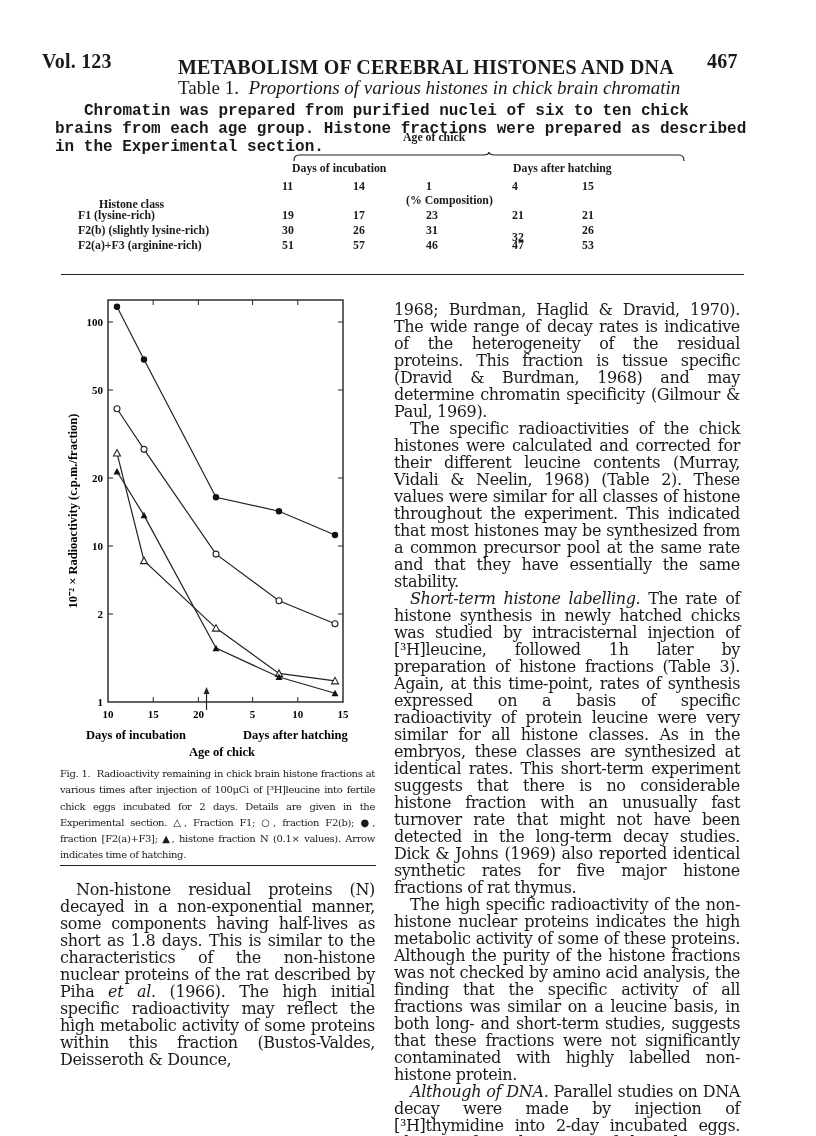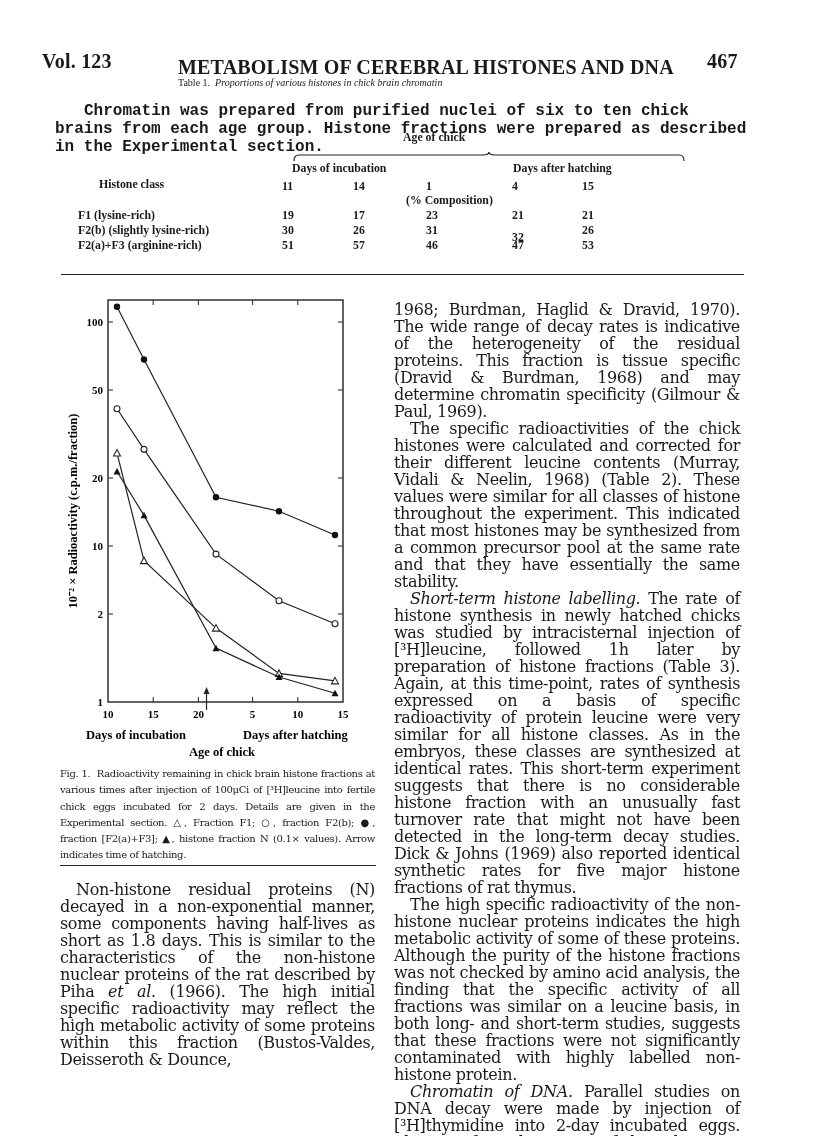--- a/index.html
+++ b/index.html
@@ -3,21 +3,21 @@
 <meta charset="utf-8">
 <style>
   html, body { margin: 0; padding: 0; background: #ffffff; }
   body { width: 816px; height: 1136px; position: relative; overflow: hidden;
          font-family: "DejaVu Serif", "Liberation Serif", serif; color: #1a1a1a; }
   .abs { position: absolute; }
   .hdr { top: 50px; font-size: 20px; font-family: "Liberation Serif", serif; font-weight: bold; letter-spacing: 0.2px; }
   #vol { left: 42px; }
   #running { left: 178px; margin-top: 6px; }
   #pagenum { left: 707px; }
-  #tbl-title { top: 77px; left: 178px; font-size: 10px; font-family: "Liberation Serif", serif; }
+  #tbl-title { top: 77px; left: 178px; font-size: 19px; font-family: "Liberation Serif", serif; }
   #tbl-title i { font-style: italic; }
   #tbl-note { top: 102px; left: 55px; width: 700px; font-size: 16px; line-height: 18px; font-family: Liberation Mono, monospace; font-weight: bold; text-indent: 29px; }
   .tcell { position: absolute; font-size: 11.8px; font-family: "Liberation Serif", serif; font-weight: bold; white-space: nowrap; }
   .tnum { text-align: left; width: 40px; }
   .brace { position: absolute; left: 293px; top: 152px; width: 392px; height: 10px; }
   .rule { position: absolute; height: 0; border-top: 1.3px solid #222; }
   .col-text { position: absolute; font-size: 16px; line-height: 17px; text-align: justify; font-family: "DejaVu Serif", serif; letter-spacing: -0.35px; }
   .col-text p { margin: 0; }
   .col-text .ind { text-indent: 16px; }
   .col-text i { }
@@ -41,21 +41,21 @@
 </div>
 <div class="abs" id="tbl-note">Chromatin was prepared from purified nuclei of six to ten chick brains from each age group. Histone fractions were prepared as described in the Experimental section.</div>
 
 <div class="tcell" style="left:403px; top:130px;">Age of chick</div>
 <svg class="brace" viewBox="0 0 392 10" preserveAspectRatio="none">
   <path d="M1,9 Q1,3 6,3 L190,3 Q196,3 196,0 Q196,3 202,3 L386,3 Q391,3 391,9" fill="none" stroke="#222" stroke-width="1.2"></path>
 </svg>
 <div class="tcell" style="left:292px; top:161px;">Days of incubation</div>
 <div class="tcell" style="left:513px; top:161px;">Days after hatching</div>
 
-<div class="tcell" style="left:99px; top:177px;">Histone class</div>
+<div class="tcell" style="left:99px; top:197px;">Histone class</div>
 <div class="tcell tnum" style="left:282px; top:179px;">11</div>
 <div class="tcell tnum" style="left:353px; top:179px;">14</div>
 <div class="tcell tnum" style="left:426px; top:179px;">1</div>
 <div class="tcell tnum" style="left:512px; top:179px;">4</div>
 <div class="tcell tnum" style="left:582px; top:179px;">15</div>
 <div class="tcell" style="left:406px; top:193px;">(% Composition)</div>
 
 <div>
   <div class="tcell" style="left:78px; top:208px;">F1 (lysine-rich)</div>
   <div class="tcell tnum" style="left:282px; top:208px;">19</div>
@@ -169,15 +169,15 @@
 
 <div class="col-text" id="left-text">
   <p class="ind">Non-histone residual proteins (N) decayed in a non-exponential manner, some components having half-lives as short as 1.8 days. This is similar to the characteristics of the non-histone nuclear proteins of the rat described by Piha <i>et al.</i> (1966). The high initial specific radioactivity may reflect the high metabolic activity of some proteins within this fraction (Bustos-Valdes, Deisseroth &amp; Dounce,</p>
 </div>
 
 <div class="col-text" id="right-text">
   <p>1968; Burdman, Haglid &amp; Dravid, 1970). The wide range of decay rates is indicative of the heterogeneity of the residual proteins. This fraction is tissue specific (Dravid &amp; Burdman, 1968) and may determine chromatin specificity (Gilmour &amp; Paul, 1969).</p>
   <p class="ind">The specific radioactivities of the chick histones were calculated and corrected for their different leucine contents (Murray, Vidali &amp; Neelin, 1968) (Table 2). These values were similar for all classes of histone throughout the experiment. This indicated that most histones may be synthesized from a common precursor pool at the same rate and that they have essentially the same stability.</p>
   <p class="ind"><i>Short-term histone labelling.</i><span> The rate of histone synthesis in newly hatched chicks was studied by intracisternal injection of [³H]leucine, followed 1h later by preparation of histone fractions (Table 3). Again, at this time-point, rates of synthesis expressed on a basis of specific radioactivity of protein leucine were very similar for all histone classes. As in the embryos, these classes are synthesized at identical rates. This short-term experiment suggests that there is no considerable histone fraction with an unusually fast turnover rate that might not have been detected in the long-term decay studies. Dick &amp; Johns (1969) also reported identical synthetic rates for five major histone fractions of rat thymus.</span></p>
   <p class="ind">The high specific radioactivity of the non-histone nuclear proteins indicates the high metabolic activity of some of these proteins. Although the purity of the histone fractions was not checked by amino acid analysis, the finding that the specific activity of all fractions was similar on a leucine basis, in both long- and short-term studies, suggests that these fractions were not significantly contaminated with highly labelled non-histone protein.</p>
-  <p class="ind"><i>Chromatin of DNA.</i><span> Parallel studies on DNA decay were made by injection of [³H]thymidine into 2-day incubated eggs. The specific radioactivity of thymidine was low to avoid the possibility of radiation damage to cerebral DNA (Merits &amp; Cain, 1969).</span></p>
+  <p class="ind"><i>Although of DNA.</i><span> Parallel studies on DNA decay were made by injection of [³H]thymidine into 2-day incubated eggs. The specific radioactivity of thymidine was low to avoid the possibility of radiation damage to cerebral DNA (Merits &amp; Cain, 1969).</span></p>
   <p class="ind">DNA decayed with a half-life of 33.8 days up to</p>
 </div>
 
 </body></html>

